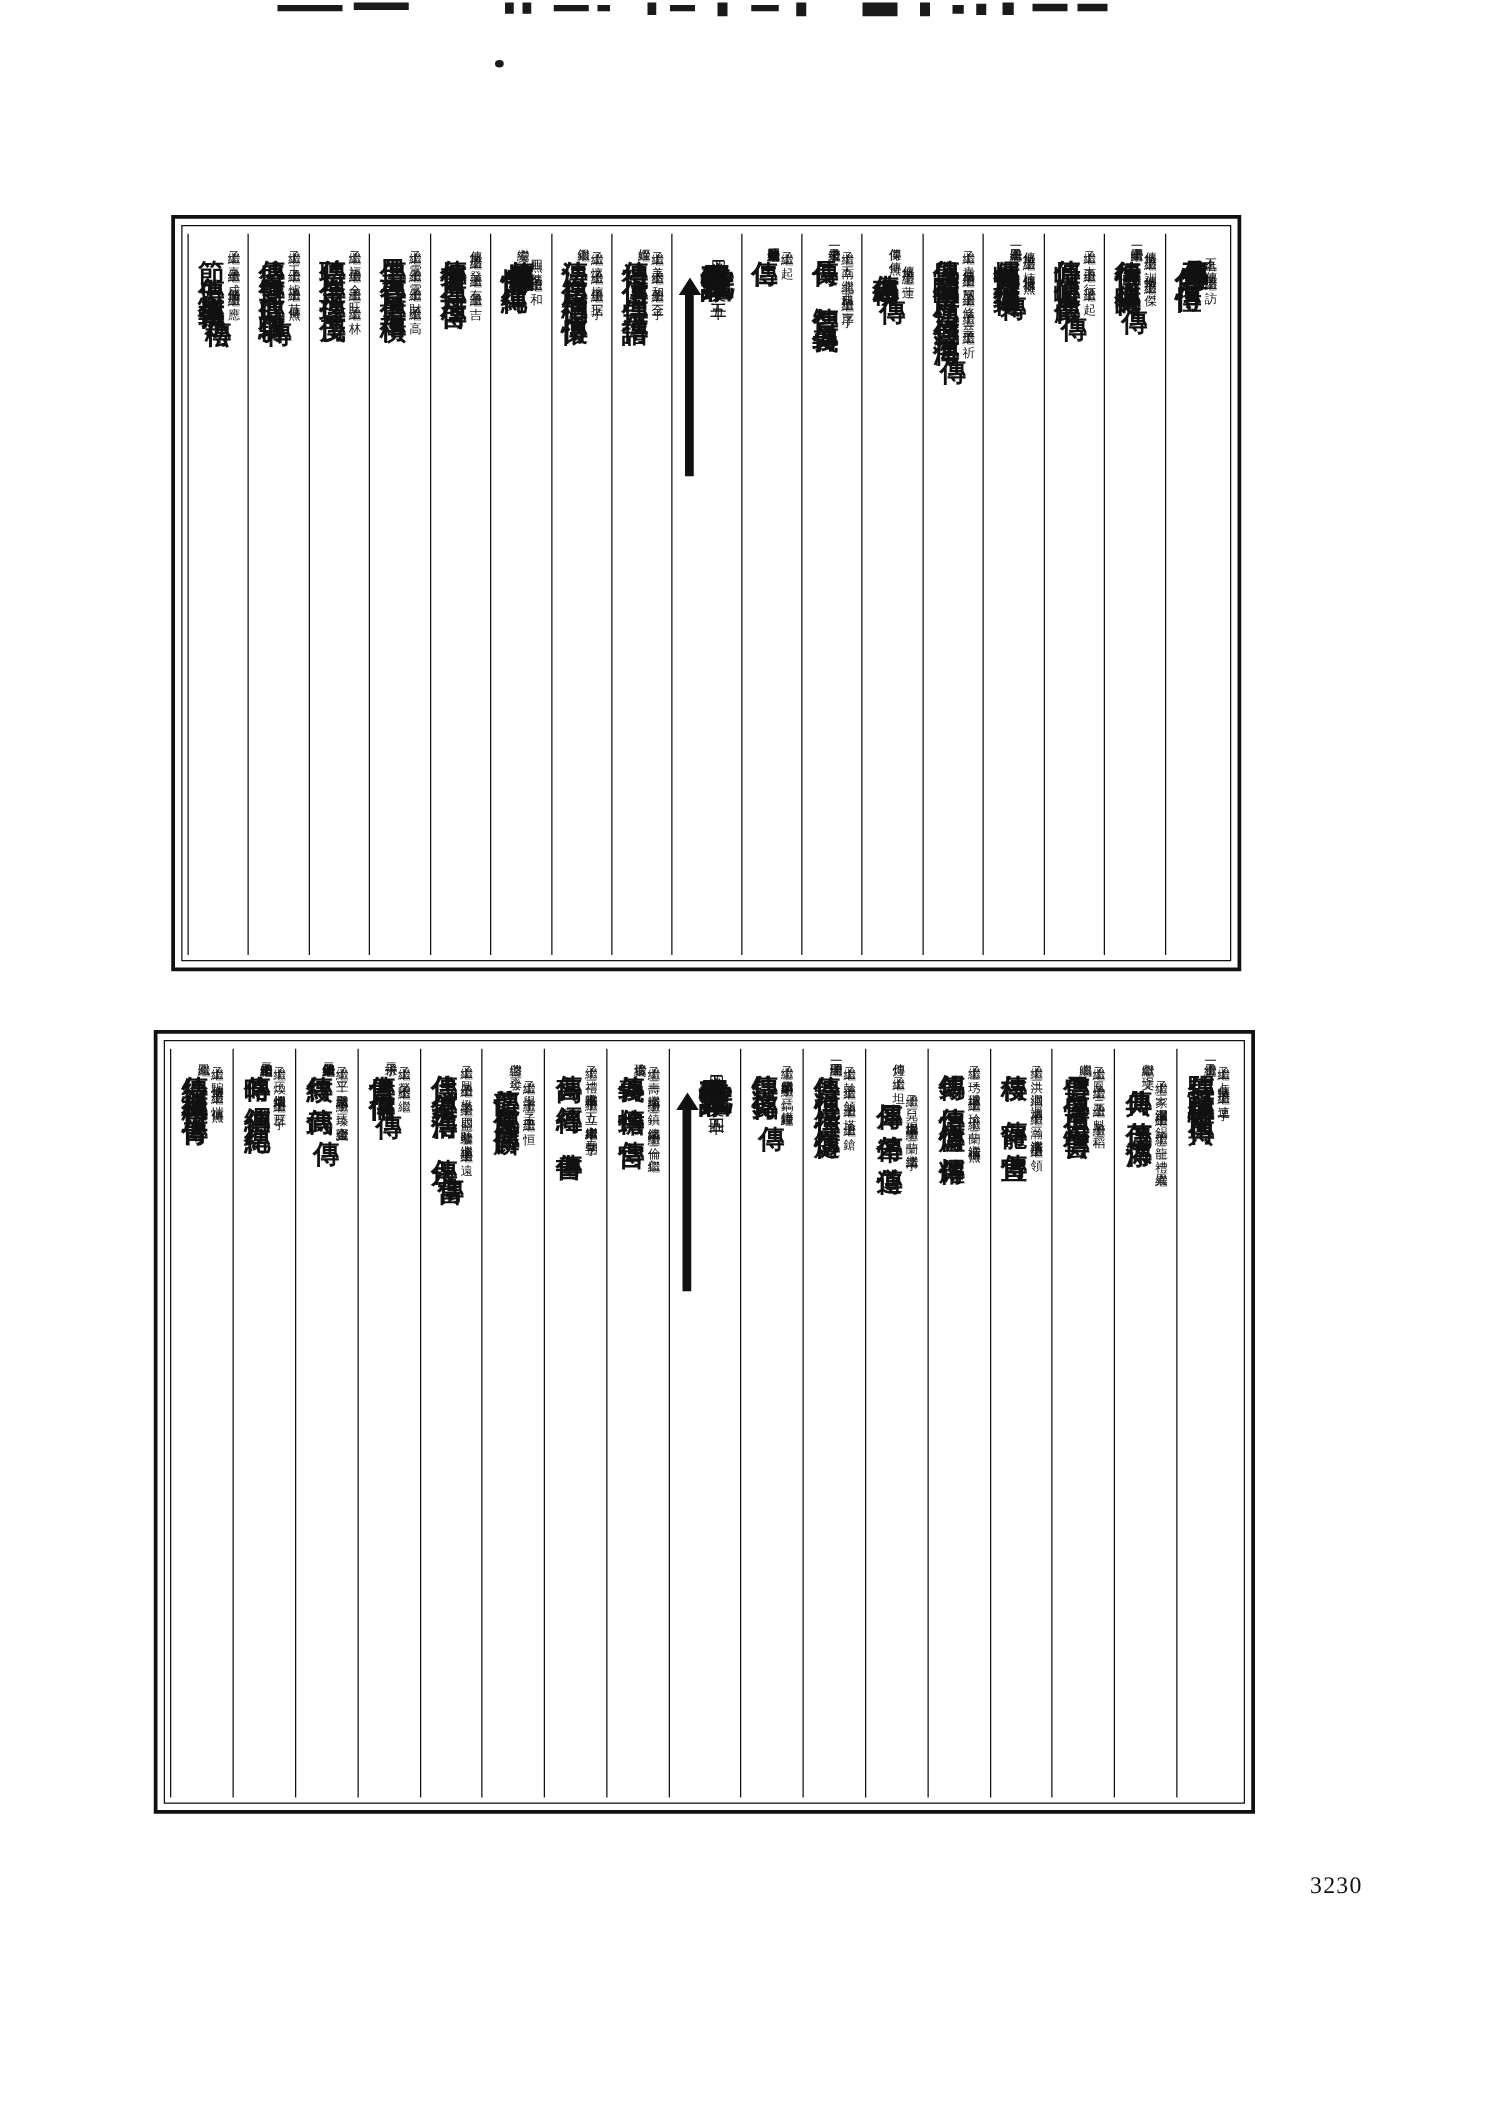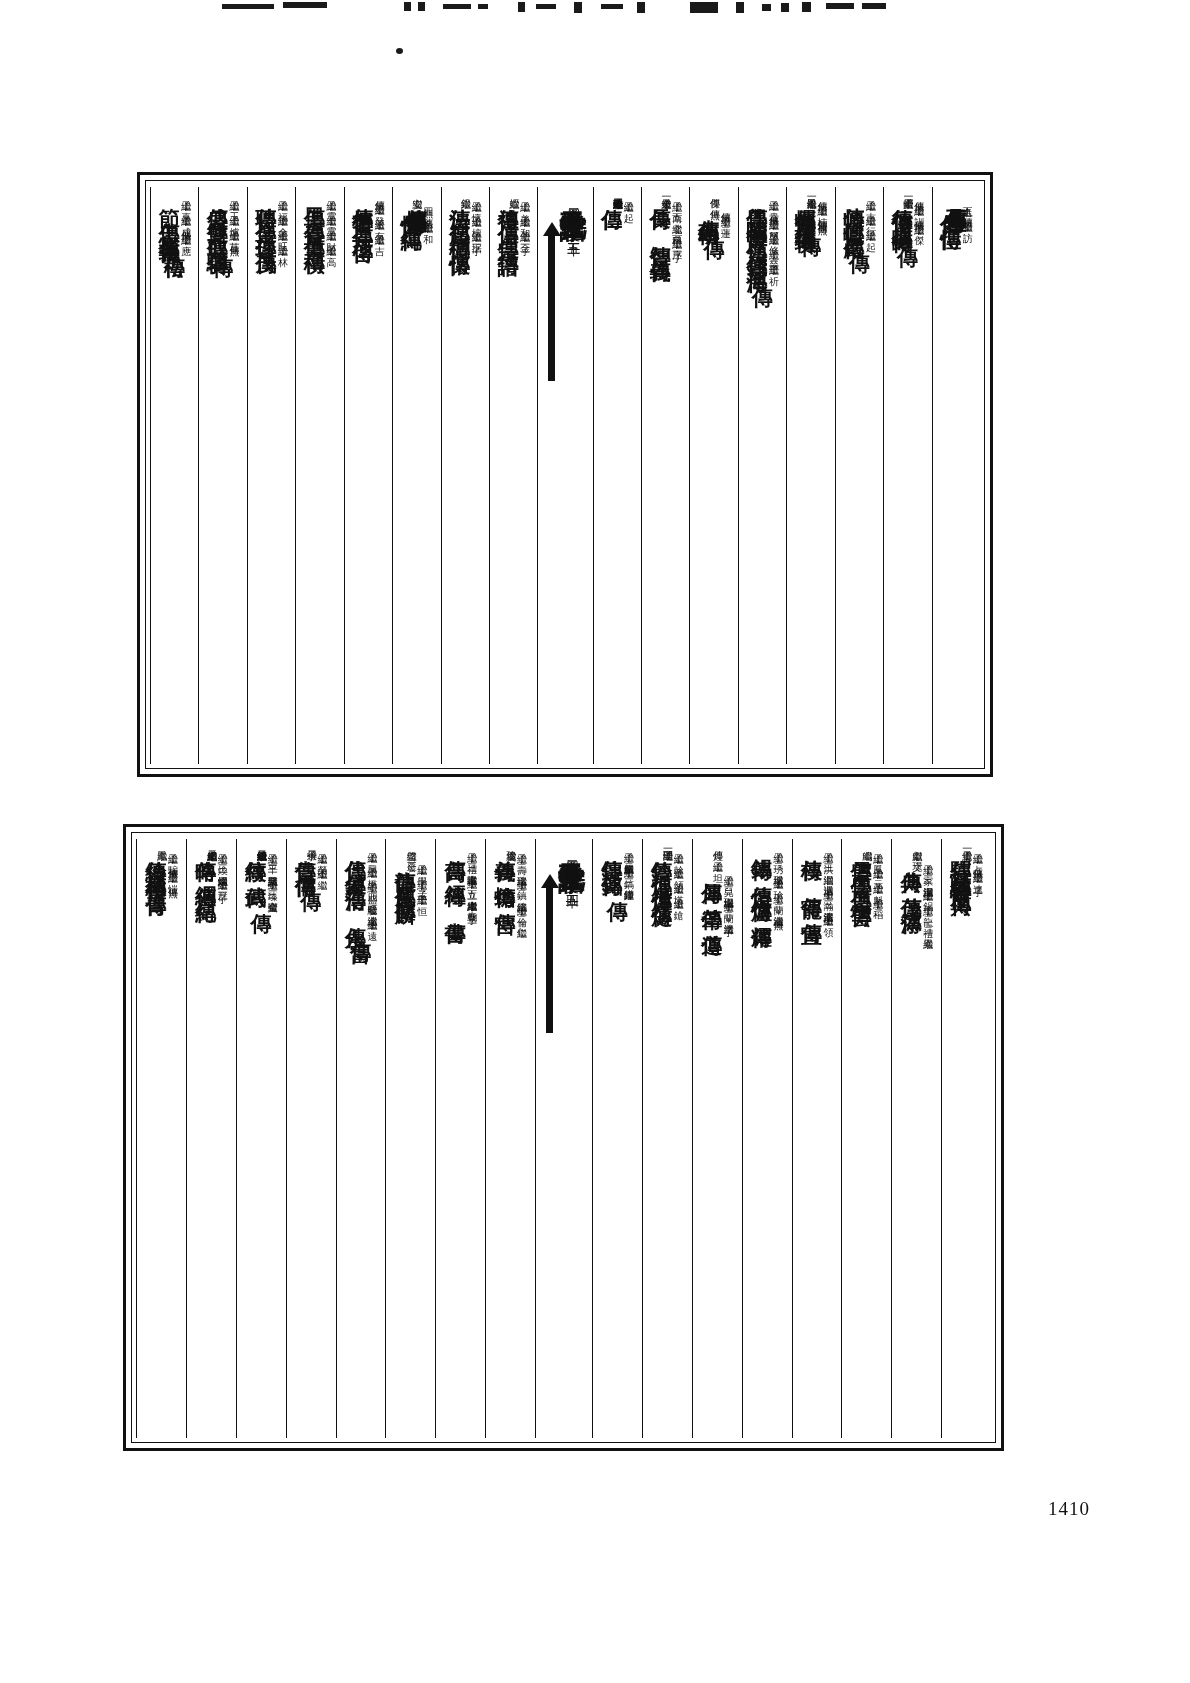--- a/index.html
+++ b/index.html
@@ -792,13 +792,13 @@
           </div>
           <div class="entry">
             <div class="name">傳青</div>
             <div class="ann">傳無</div>
           </div>
         </div>
       </div>
   </div>
 </div>
 
-<div class="page-number">1410</div>
+<div class="page-number">3230</div>
 
 </body></html>

